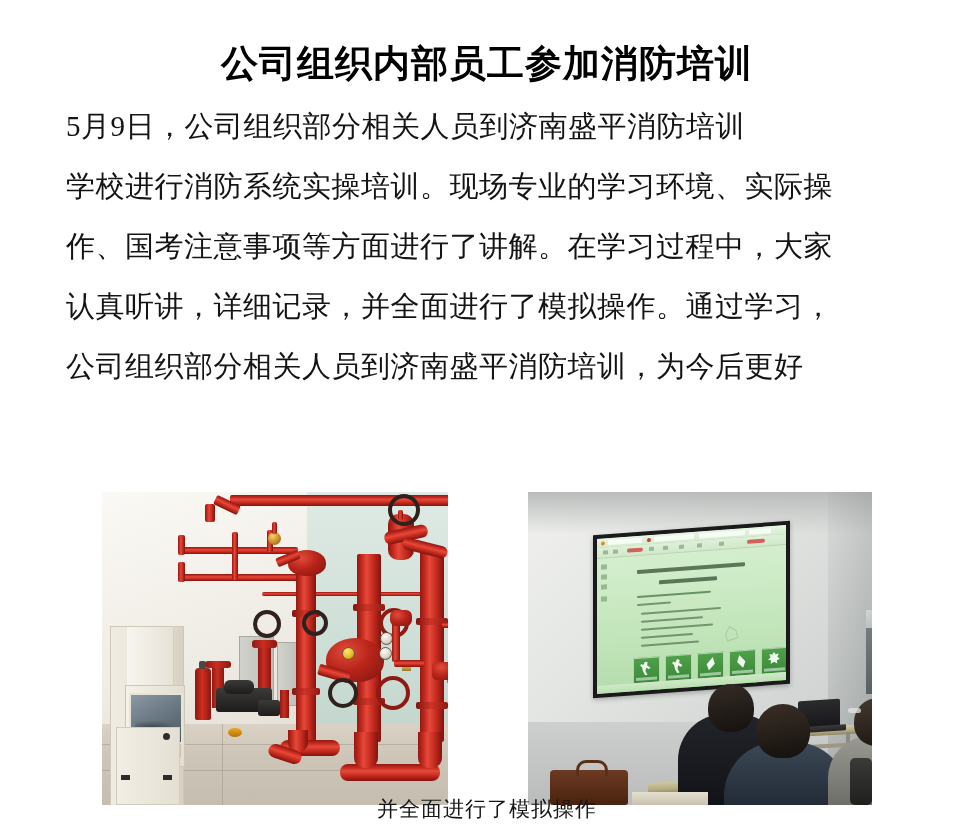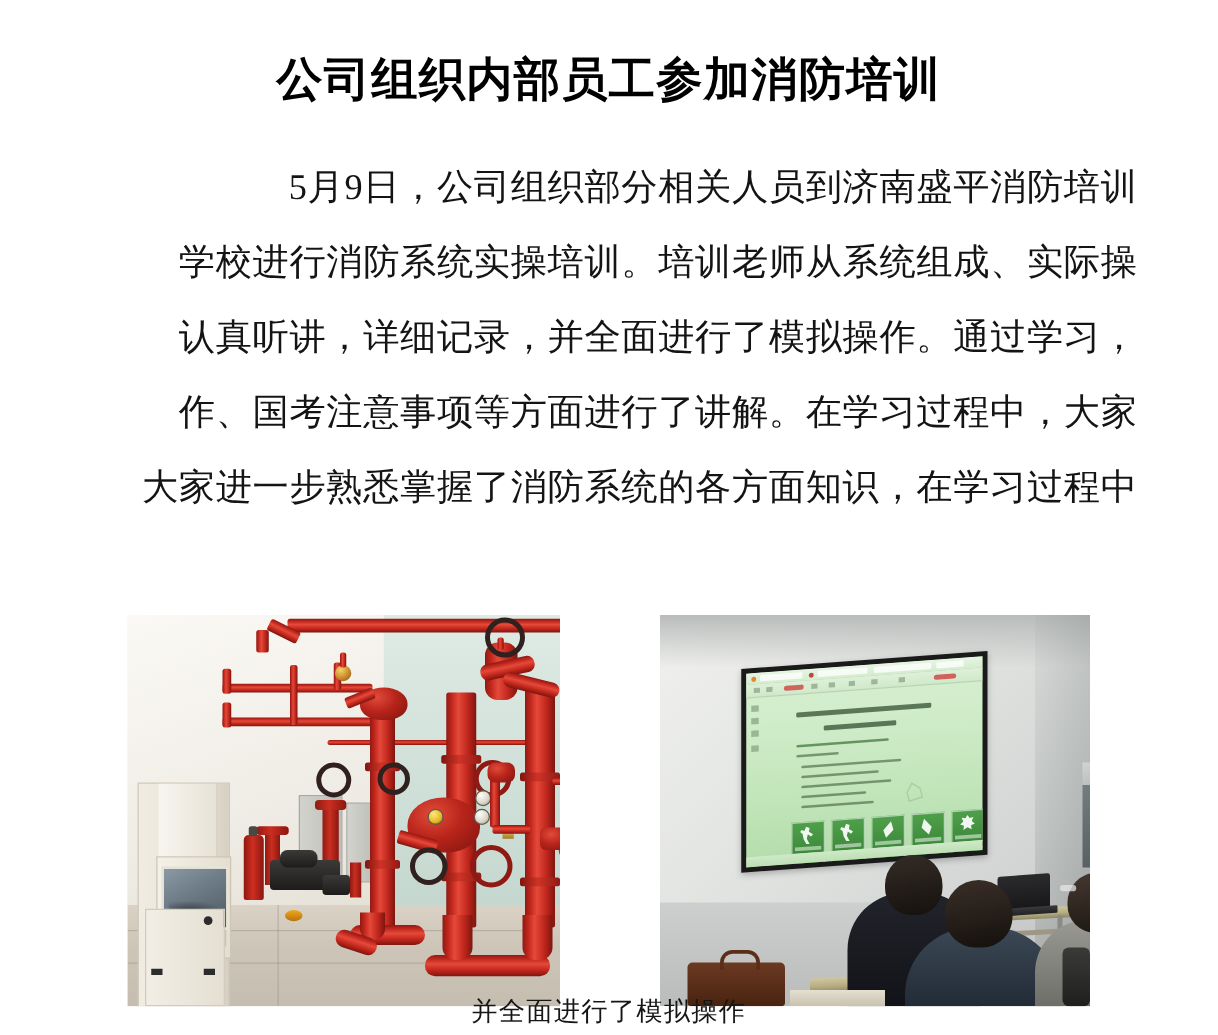--- a/index.html
+++ b/index.html
@@ -29,23 +29,22 @@
     font-size: 37px;
     letter-spacing: 1px;
     line-height: 50px;
     color: #000;
   }
 
   
   .article-body {
     position: absolute;
     left: 66px;
-    top: 120px;
+    top: 96px;
     width: 844px;
-    text-align: right;
   }
   .body-line {
     font-size: 29px;
     line-height: 60px;
     letter-spacing: 0.5px;
     white-space: nowrap;
     color: #141414;
   }
   .body-line.indent { padding-left: 0; }
 
@@ -337,24 +336,24 @@
     color: #161616;
   }
 </style>
 </head>
 <body>
 
 <h1 class="doc-title">公司组织内部员工参加消防培训</h1>
 
 <div class="article-body">
   <div class="body-line indent">5月9日，公司组织部分相关人员到济南盛平消防培训</div>
-  <div class="body-line">学校进行消防系统实操培训。培训老师从系统组成、实际操</div>
+  <div class="body-line">学校进行消防系统实操培训。现场专业的学习环境、实际操</div>
+  <div class="body-line">作、国考注意事项等方面进行了讲解。在学习过程中，大家</div>
   <div class="body-line">认真听讲，详细记录，并全面进行了模拟操作。通过学习，</div>
-  <div class="body-line">作、国考注意事项等方面进行了讲解。在学习过程中，大家</div>
-  <div class="body-line">大家进一步熟悉掌握了消防系统的各方面知识，在学习过程中</div>
+  <div class="body-line">公司组织部分相关人员到济南盛平消防培训，为今后更好</div>
 </div>
 
 <div class="photo-row">
 
   <figure class="photo left">
     <div class="ph-l">
 
       <div class="l-ceiling"></div>
       <div class="l-wall-far"></div>
       <div class="l-wall-right"></div>

